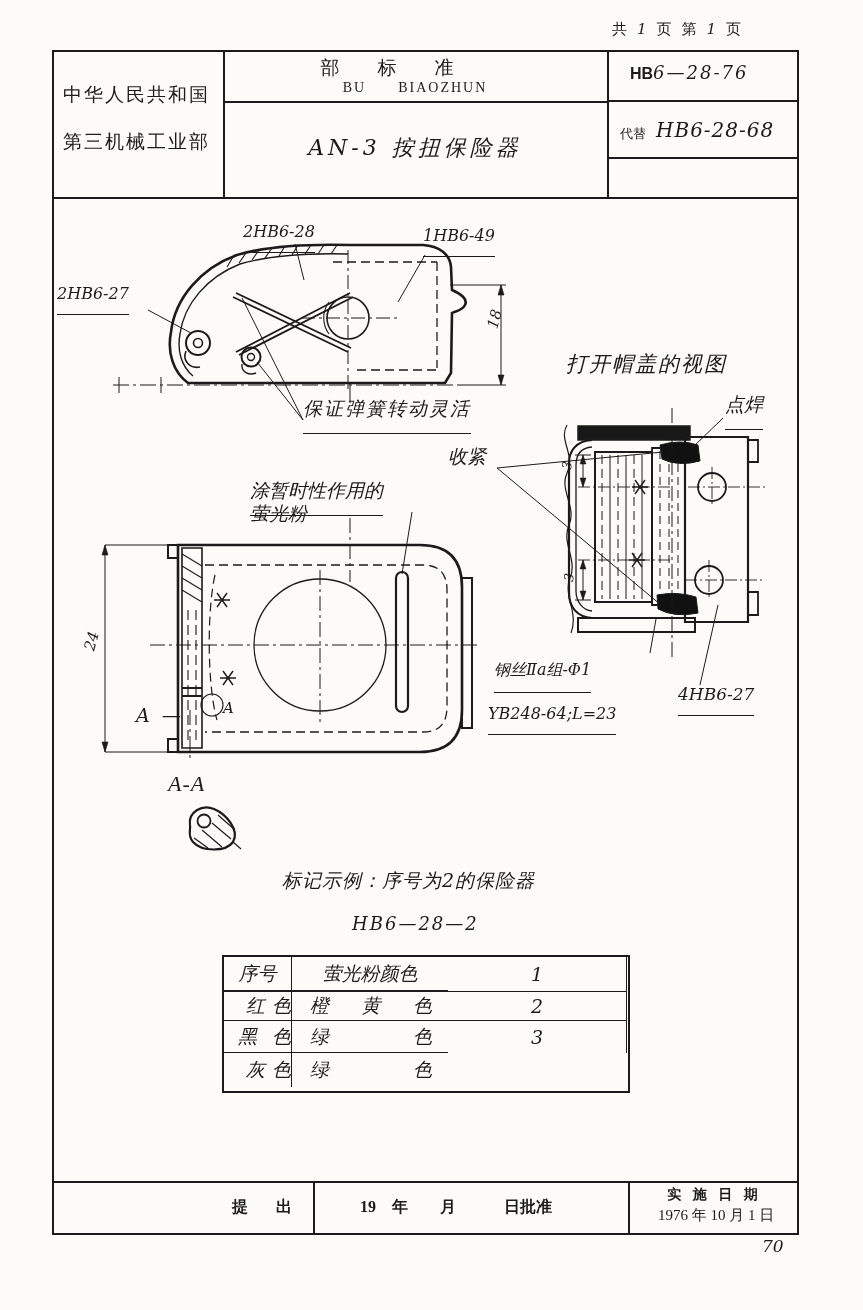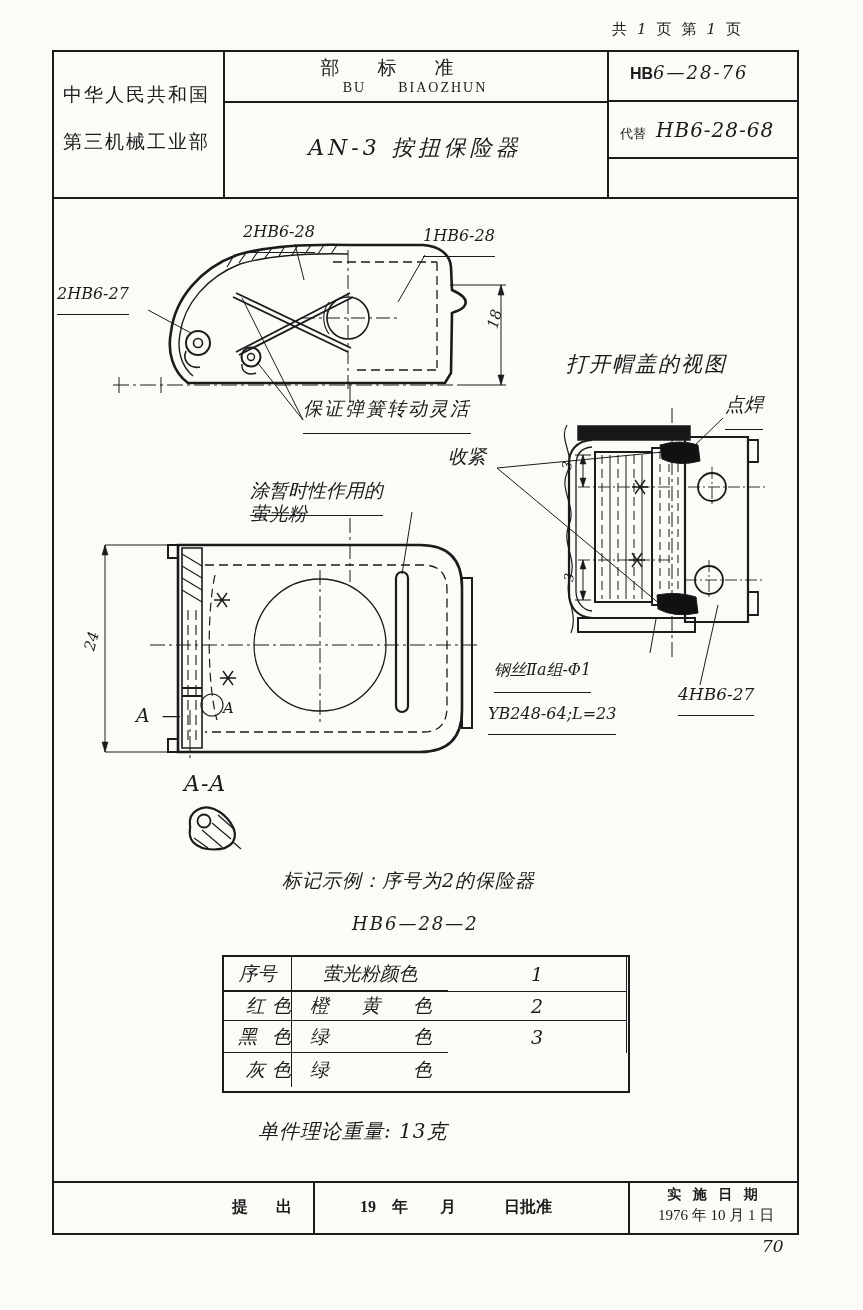--- a/index.html
+++ b/index.html
@@ -88,21 +88,21 @@
       <path d="M 8,145 H 352" stroke-width="1" stroke-dasharray="16,4,3,4"></path>
       <path d="M 14,137 V 153 M 56,137 V 153 M 245,143 V 163" stroke-width="1"></path>
 
       <path d="M 345,45 H 401 M 352,145 H 401 M 396,45 V 145" stroke-width="1"></path>
       <path d="M 396,45 l -3,10 l 6,0 z M 396,145 l -3,-10 l 6,0 z" fill="#1b1b1b" stroke-width="0.6"></path>
 
       <path d="M 190,4 L 199,40 M 320,15 L 293,62 M 43,70 L 86,93 M 198,180 L 152,122 M 198,180 L 137,58" stroke-width="1"></path>
     </g>
   </svg>
   <div class="abs hw ul" style="left:243px;top:222px;font-size:16px;">2HB6-28</div>
-  <div class="abs hw ul" style="left:423px;top:226px;font-size:16px;">1HB6-28</div>
+  <div class="abs hw ul" style="left:423px;top:226px;font-size:16px;">1HB6-49</div>
   <div class="abs hw ul" style="left:57px;top:284px;font-size:16px;">2HB6-27</div>
   <div class="abs hw ul" style="left:303px;top:396px;font-size:19px;letter-spacing:2px;">保证弹簧转动灵活</div>
   <div class="abs hw rot" style="left:485px;top:310px;font-size:15px;transform:rotate(-75deg);">18</div>
 
   <svg style="left:95px;top:470px;" width="385" height="290" viewBox="0 0 385 290">
     <g stroke="#1b1b1b" fill="none">
       <path d="M 83,75 H 325 Q 367,75 367,117 V 240 Q 367,282 325,282 H 83 Z" stroke-width="2.6"></path>
       <rect x="73" y="75" width="10" height="13" stroke-width="2"></rect>
       <rect x="73" y="269" width="10" height="13" stroke-width="2"></rect>
       <rect x="367" y="108" width="10" height="150" stroke-width="2"></rect>
@@ -188,21 +188,21 @@
   </svg>
   <div class="abs hw" style="left:566px;top:350px;font-size:21px;letter-spacing:2px;">打开帽盖的视图</div>
   <div class="abs hw ul" style="left:725px;top:392px;font-size:19px;">点焊</div>
   <div class="abs hw" style="left:448px;top:444px;font-size:19px;">收紧</div>
   <div class="abs hw rot" style="left:563px;top:458px;font-size:13px;transform:rotate(-80deg);">3</div>
   <div class="abs hw rot" style="left:565px;top:570px;font-size:13px;transform:rotate(-80deg);">3</div>
   <div class="abs hw ul" style="left:494px;top:660px;font-size:16px;">钢丝Ⅱa组-Φ1</div>
   <div class="abs hw ul" style="left:488px;top:704px;font-size:16px;">YB248-64;L=23</div>
   <div class="abs hw ul" style="left:678px;top:684px;font-size:17px;">4HB6-27</div>
 
-  <div class="abs hw" style="left:184px;top:771px;font-size:22px;letter-spacing:1px;">A-A</div>
+  <div class="abs hw" style="left:168px;top:771px;font-size:22px;letter-spacing:1px;font-family:Liberation Serif, serif;">A-A</div>
   <svg style="left:178px;top:800px;" width="70" height="55" viewBox="0 0 70 55">
     <g stroke="#1b1b1b" fill="none">
       <path d="M 12,25 C 10,12 24,4 36,9 C 48,14 62,30 55,42 C 48,52 24,52 15,42 C 9,35 13,30 12,25 Z" stroke-width="2.2"></path>
       <circle cx="26" cy="21" r="6.5" stroke-width="1.8"></circle>
       <path d="M 16,38 L 30,48 M 24,30 L 44,47 M 34,23 L 53,39 M 40,15 L 57,30 M 55,42 L 63,49" stroke-width="1.2"></path>
     </g>
   </svg>
 
   <div class="abs hw" style="left:282px;top:868px;font-size:19px;letter-spacing:1px;">标记示例：序号为2的保险器</div>
   <div class="abs hw" style="left:352px;top:913px;font-size:18px;letter-spacing:2px;">HB6—28—2</div>
@@ -229,21 +229,20 @@
 
     <div class="cell br" style="justify-content:center;">3</div>
     <div class="cell br">
         <span class="just" style="width:94px;margin-left:22px;">灰 色</span>
       </div>
     <div class="cell">
         <span class="just" style="width:122px;margin-left:18px;">绿 色</span>
       </div>
   </div>
 
-  <div class="abs hw" style="left:258px;top:1118px;font-size:20px;letter-spacing:1px;">单件理论重量: 13克</div>
 
   <div class="abs print" style="left:232px;top:1197px;font-size:16px;font-weight:bold;letter-spacing:6px;">提　出</div>
   <div class="abs print" style="left:360px;top:1197px;font-size:16px;font-weight:bold;">19　年　　月　　　日批准</div>
   <div class="abs print ctr" style="left:632px;top:1186px;width:165px;font-size:14px;font-weight:bold;letter-spacing:4px;">实 施 日 期</div>
   <div class="abs print ctr" style="left:630px;top:1206px;width:172px;font-size:15px;">1976 年 10 月 1 日</div>
   <div class="abs hw" style="left:762px;top:1236px;font-size:17px;">70</div>
 
 </div>
 
 </body></html>

